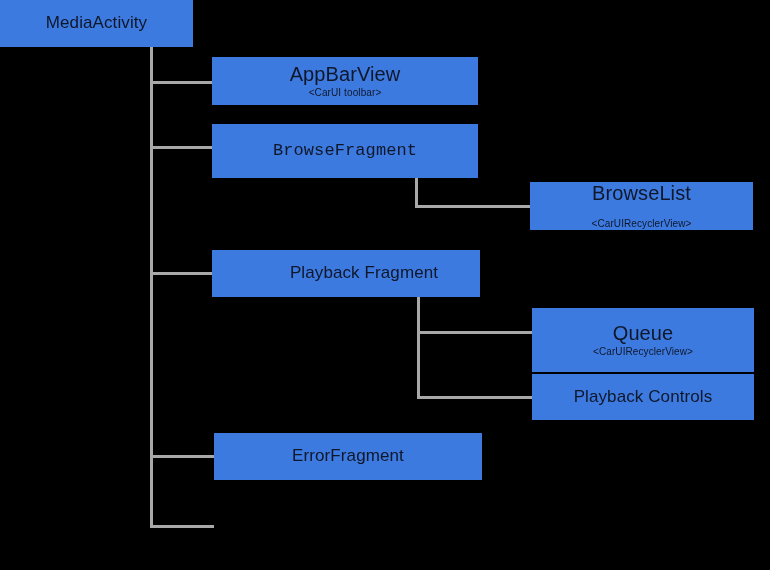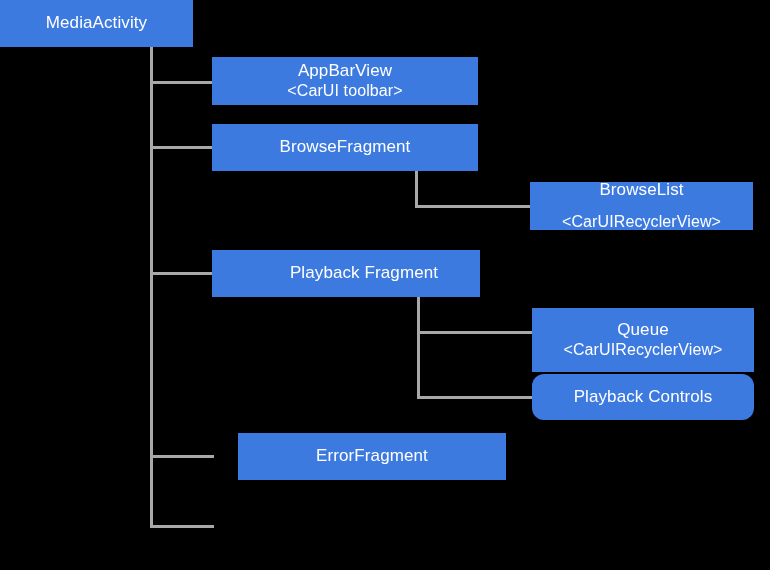--- a/index.html
+++ b/index.html
@@ -11,36 +11,36 @@
     position: relative;
     width: 770px;
     height: 570px;
     background: #000000;
     overflow: hidden;
     font-family: "Liberation Sans", sans-serif;
   }
   .node {
     position: absolute;
     background: #3d7ae0;
-    color: #ffffff;
+    color: #0f172a;
     display: flex;
     flex-direction: column;
     align-items: center;
     justify-content: center;
     box-sizing: border-box;
     text-align: center;
     line-height: 1.18;
   }
   .node .title {
-    font-size: 17px;
+    font-size: 20px;
     letter-spacing: 0.1px;
     white-space: nowrap;
   }
   .node .subtitle {
-    font-size: 16px;
+    font-size: 10px;
     letter-spacing: 0.1px;
     white-space: nowrap;
     margin-top: 1px;
   }
   .node.single .title {
     font-size: 17px;
   }
   .edge {
     position: absolute;
     background: #a8a8a8;
@@ -74,40 +74,40 @@
 
   <div class="node single" style="left:0px; top:0px; width:193px; height:47px;">
     <span class="title">MediaActivity</span>
   </div>
 
   <div class="node" style="left:212px; top:57px; width:266px; height:48px;">
     <span class="title">AppBarView</span>
     <span class="subtitle">&lt;CarUI toolbar&gt;</span>
   </div>
 
-  <div class="node single" style="left:212px; top:124px; width:266px; height:47px;">
+  <div class="node single" style="left:212px; top:124px; width:266px; height:54px;font-family:Liberation Mono, monospace;">
     <span class="title">BrowseFragment</span>
   </div>
 
   <div class="node" style="left:530px; top:182px; width:223px; height:48px;gap:12px;">
     <span class="title">BrowseList</span>
     <span class="subtitle">&lt;CarUIRecyclerView&gt;</span>
   </div>
 
   <div class="node single" style="left:212px; top:250px; width:268px; height:47px;padding-left:36px;">
     <span class="title">Playback Fragment</span>
   </div>
 
   <div class="node" style="left:532px; top:308px; width:222px; height:64px;">
     <span class="title">Queue</span>
     <span class="subtitle">&lt;CarUIRecyclerView&gt;</span>
   </div>
 
-  <div class="node single" style="left:532px; top:374px; width:222px; height:46px;border-radius:12px;">
+  <div class="node single" style="left:532px; top:374px; width:222px; height:46px;">
     <span class="title">Playback Controls</span>
   </div>
 
-  <div class="node single" style="left:214px; top:433px; width:268px; height:47px;margin-left:24px;">
+  <div class="node single" style="left:214px; top:433px; width:268px; height:47px;">
     <span class="title">ErrorFragment</span>
   </div>
 
 
 </div>
 
 </body></html>

